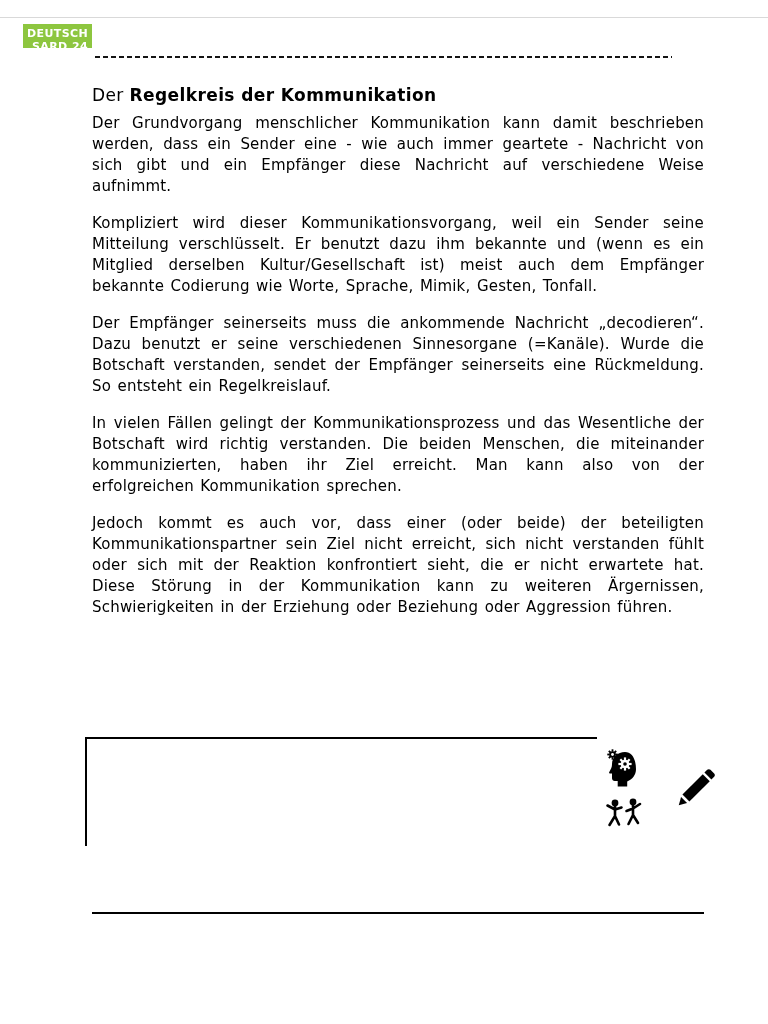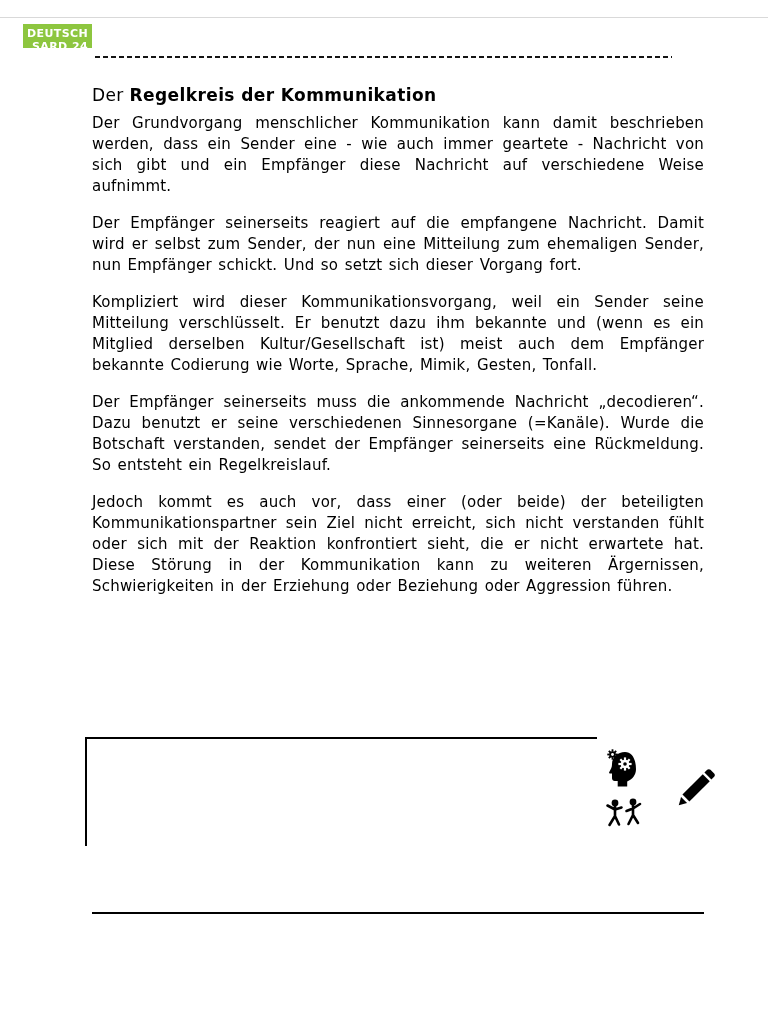--- a/index.html
+++ b/index.html
@@ -79,23 +79,23 @@
     <div class="l1">DEUTSCH</div>
     <div class="l2">SARD 24</div>
   </div>
 
   <div class="rule-dashed"></div>
 
   <div class="content">
     <h1 class="title"><span>Der</span> <span class="b">Regelkreis der Kommunikation</span></h1>
 
     <p>Der Grundvorgang menschlicher Kommunikation kann damit beschrieben werden, dass ein Sender eine - wie auch immer geartete - Nachricht von sich gibt und ein Empfänger diese Nachricht auf verschiedene Weise aufnimmt.</p>
-    <p>Der Empfänger seinerseits reagiert auf die empfangene Nachricht. Damit wird er selbst zum Sender, der nun eine Mitteilung zum ehemaligen Sender, nun Empfänger schickt. Und so setzt sich dieser Vorgang fort.</p>
     <p>Kompliziert wird dieser Kommunikationsvorgang, weil ein Sender seine Mitteilung verschlüsselt. Er benutzt dazu ihm bekannte und (wenn es ein Mitglied derselben Kultur/Gesellschaft ist) meist auch dem Empfänger bekannte Codierung wie Worte, Sprache, Mimik, Gesten, Tonfall.</p>
     <p>Der Empfänger seinerseits muss die ankommende Nachricht „decodieren“. Dazu benutzt er seine verschiedenen Sinnesorgane (=Kanäle). Wurde die Botschaft verstanden, sendet der Empfänger seinerseits eine Rückmeldung. So entsteht ein Regelkreislauf.</p>
+    <p>In vielen Fällen gelingt der Kommunikationsprozess und das Wesentliche der Botschaft wird richtig verstanden. Die beiden Menschen, die miteinander kommunizierten, haben ihr Ziel erreicht. Man kann also von der erfolgreichen Kommunikation sprechen.</p>
     <p>Jedoch kommt es auch vor, dass einer (oder beide) der beteiligten Kommunikationspartner sein Ziel nicht erreicht, sich nicht verstanden fühlt oder sich mit der Reaktion konfrontiert sieht, die er nicht erwartete hat. Diese Störung in der Kommunikation kann zu weiteren Ärgernissen, Schwierigkeiten in der Erziehung oder Beziehung oder Aggression führen.</p>
   </div>
 
   <div class="answer-box"></div>
 
   <div class="icon icon-head">
     <svg width="38" height="40" viewBox="0 0 38 40">
       <path fill="#000" d="M21 4 C13.5 4 8 9.6 8 16.3 c0 2.6 -0.9 4.8 -2.7 7.6 -0.5 0.8 -0.1 1.7 0.9 1.7 H8 v4.6 c0 1.5 1.2 2.7 2.7 2.7 h3 v5.6 h9.5 v-5 c5.2 -1.9 8.8 -6.6 8.8 -12.2 C32 10.3 27.5 4 21 4 z"></path>
       <g transform="translate(21,16)">
         <g fill="#fff">

